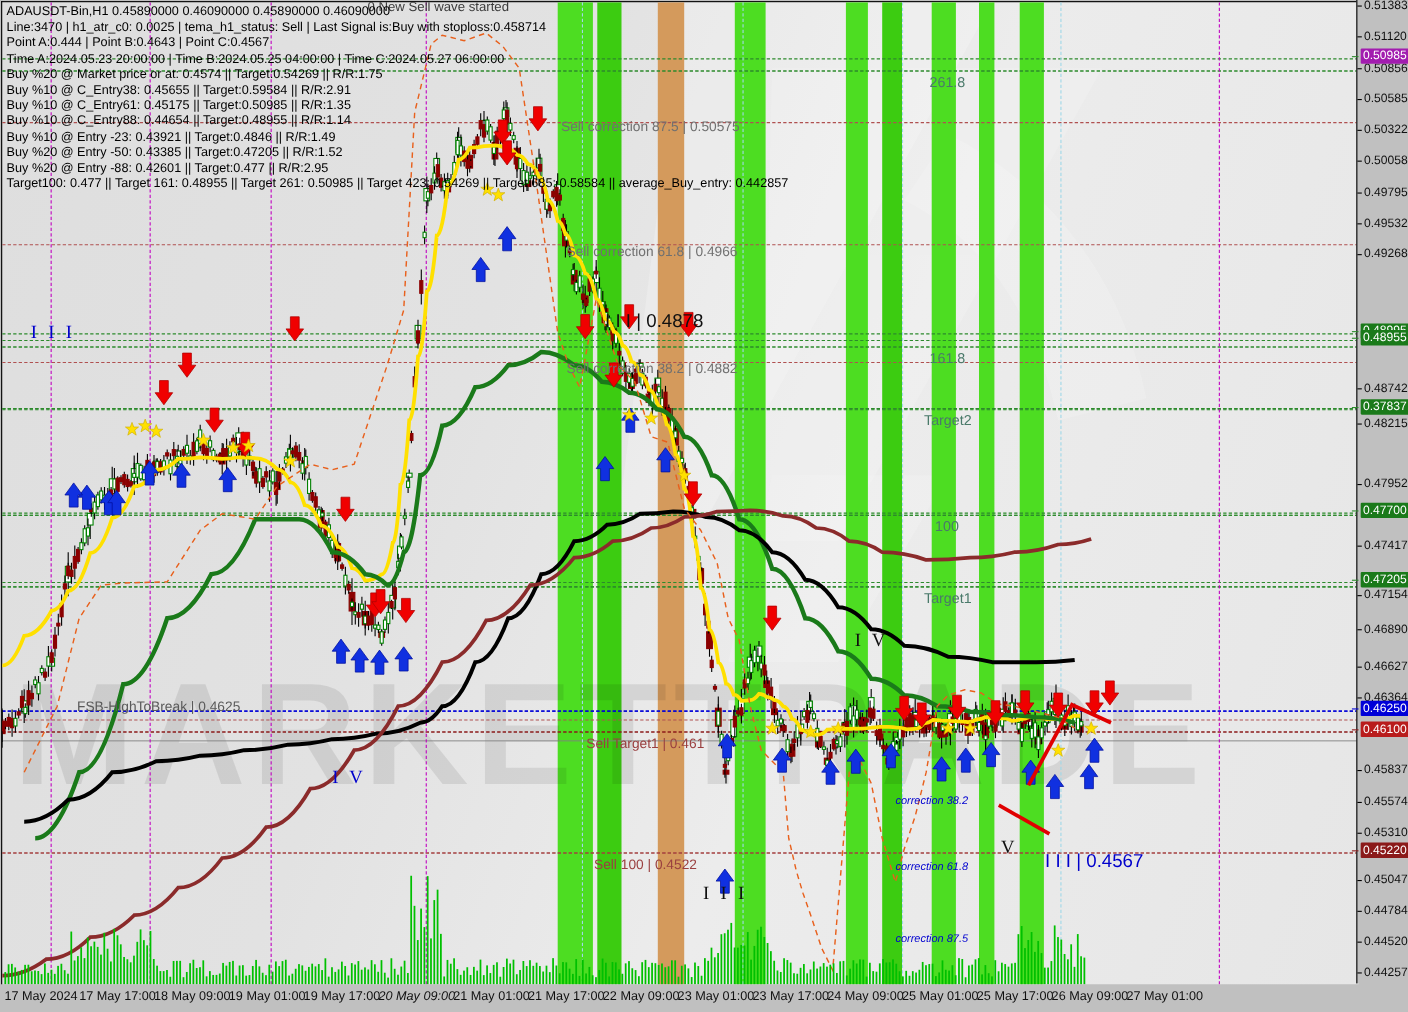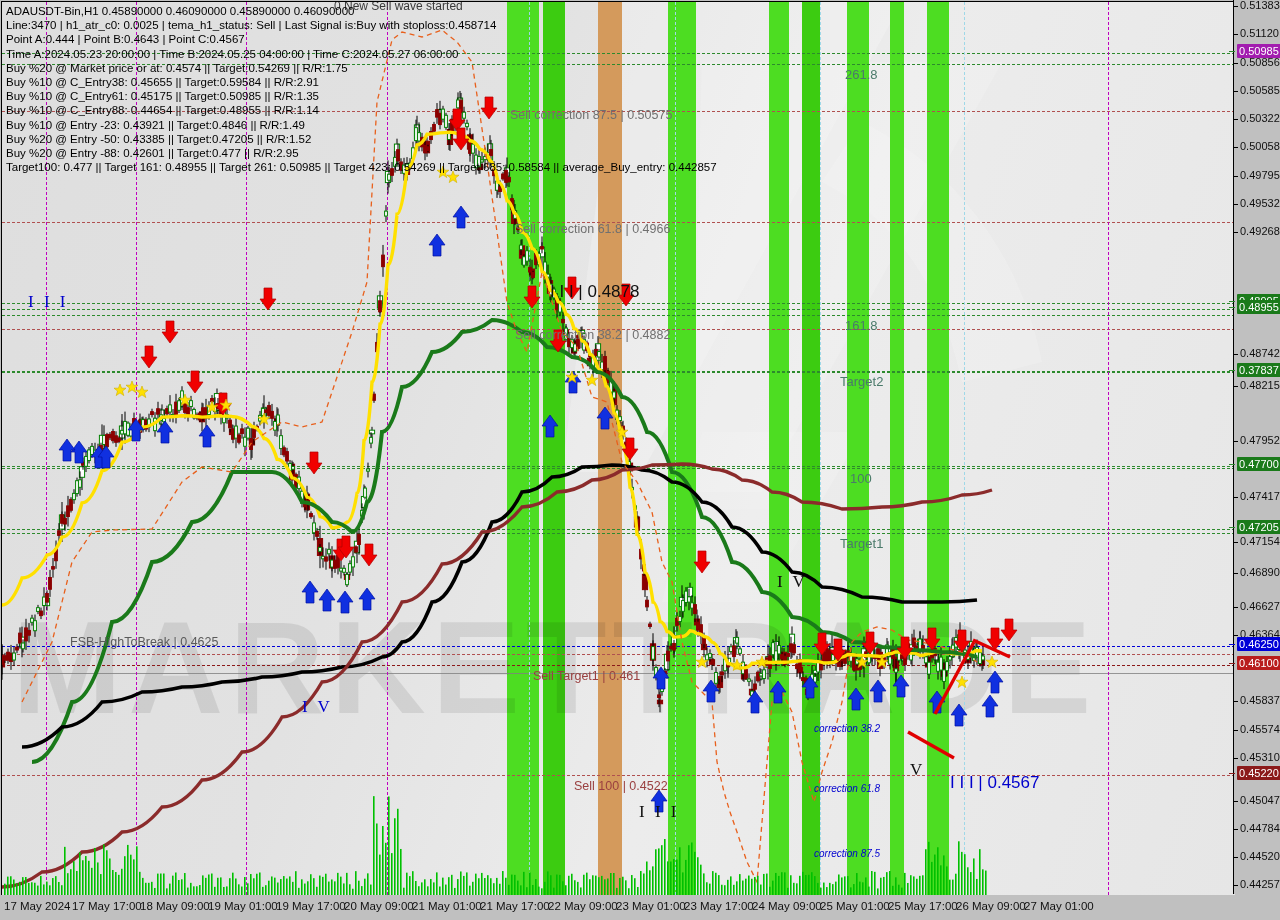--- a/index.html
+++ b/index.html
@@ -1541,21 +1541,21 @@
           <rect x="980" y="867.3292663043036" width="1.6" height="25.67073369569645" fill="#00c000"></rect>
           <rect x="983" y="868.5589017819422" width="1.6" height="24.441098218057817" fill="#00c000"></rect>
         </svg>
 
       <div id="annots">
           <div class="hlabel" style="left: 508px; top: 106px; color: rgb(112, 112, 112); font-size: 12.5px;">Sell correction 87.5 | 0.50575</div>
           <div class="hlabel" style="left: 513px; top: 220px; color: rgb(112, 112, 112); font-size: 12.5px;">Sell correction 61.8 | 0.4966</div>
           <div class="hlabel" style="left: 513px; top: 326px; color: rgb(112, 112, 112); font-size: 12.5px;">Sell correction 38.2 | 0.4882</div>
           <div class="hlabel" style="left: 68px; top: 633px; color: rgb(90, 90, 90); font-size: 12.5px;">FSB-HighToBreak | 0.4625</div>
           <div class="hlabel" style="left: 531px; top: 667px; color: rgb(154, 64, 64); font-size: 12.5px;">Sell Target1 | 0.461</div>
-          <div class="hlabel" style="left: 538px; top: 777px; color: rgb(154, 64, 64); font-size: 12.5px; margin-left: 34px;">Sell 100 | 0.4522</div>
+          <div class="hlabel" style="left: 538px; top: 777px; color: rgb(154, 64, 64); font-size: 12.5px;">Sell 100 | 0.4522</div>
         </div>
       <div id="fiblabels">
           <div class="hlabel" style="left: 843px; top: 65px; color: rgb(74, 122, 106); font-size: 13px;">261.8</div>
           <div class="hlabel" style="left: 843px; top: 316px; color: rgb(74, 122, 106); font-size: 13px;">161.8</div>
           <div class="hlabel" style="left: 838px; top: 372px; color: rgb(74, 122, 106); font-size: 13px;">Target2</div>
           <div class="hlabel" style="left: 848px; top: 469px; color: rgb(74, 122, 106); font-size: 13px;">100</div>
           <div class="hlabel" style="left: 838px; top: 534px; color: rgb(74, 122, 106); font-size: 13px;">Target1</div>
         </div>
       <div id="corrlabels">
           <div class="corrlbl" style="left: 812px; top: 721px;">correction 38.2</div>
@@ -1638,21 +1638,21 @@
       <div class="ybox" style="top: 766px; background: rgb(139, 26, 26); color: rgb(255, 255, 255);">0.45220</div>
       <div class="ymark" style="top: 773px; border-top-color: rgb(139, 26, 26);"></div>
     </div>
 
   <div id="xaxis">
       <div class="xtick" style="left: 4px;">17 May 2024</div>
       <div class="xtick" style="left: 72px;">17 May 17:00</div>
       <div class="xtick" style="left: 140px;">18 May 09:00</div>
       <div class="xtick" style="left: 208px;">19 May 01:00</div>
       <div class="xtick" style="left: 276px;">19 May 17:00</div>
-      <div class="xtick" style="left: 344px;">20 May 09:00</div>
+      <div class="xtick" style="left: 344px; font-style: italic;">20 May 09:00</div>
       <div class="xtick" style="left: 412px;">21 May 01:00</div>
       <div class="xtick" style="left: 480px;">21 May 17:00</div>
       <div class="xtick" style="left: 548px;">22 May 09:00</div>
       <div class="xtick" style="left: 616px;">23 May 01:00</div>
       <div class="xtick" style="left: 684px;">23 May 17:00</div>
       <div class="xtick" style="left: 752px;">24 May 09:00</div>
       <div class="xtick" style="left: 820px;">25 May 01:00</div>
       <div class="xtick" style="left: 888px;">25 May 17:00</div>
       <div class="xtick" style="left: 956px;">26 May 09:00</div>
       <div class="xtick" style="left: 1024px;">27 May 01:00</div>

